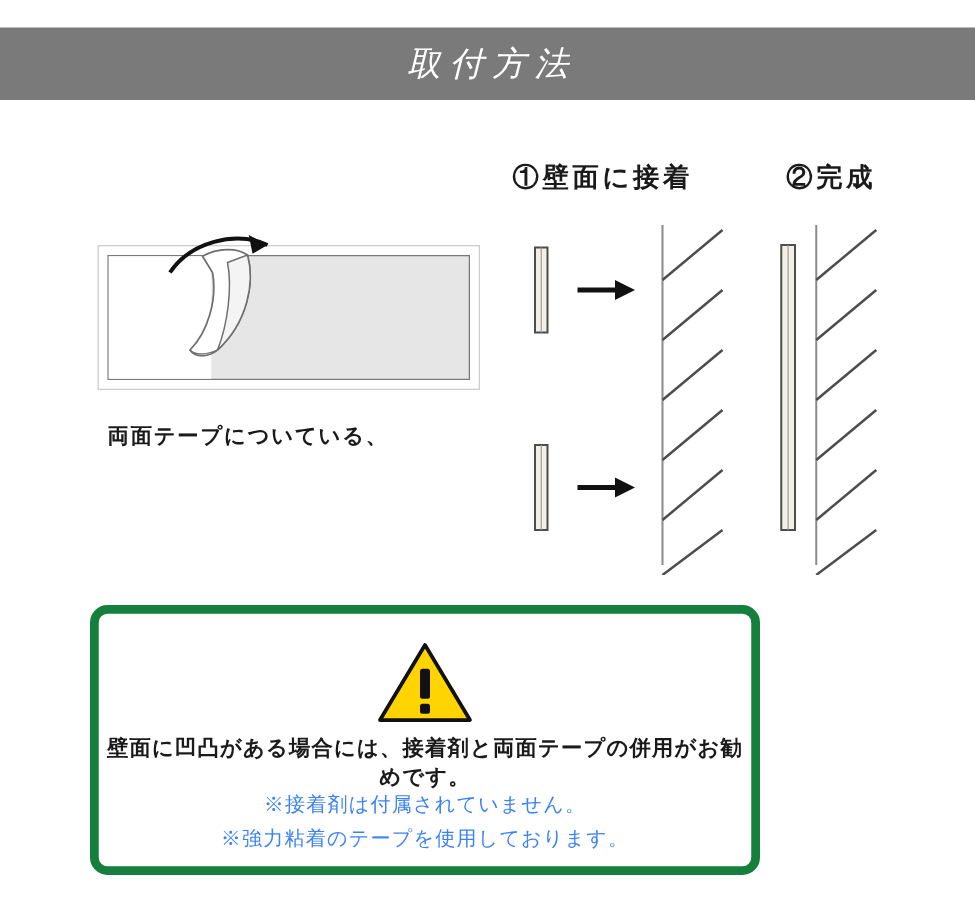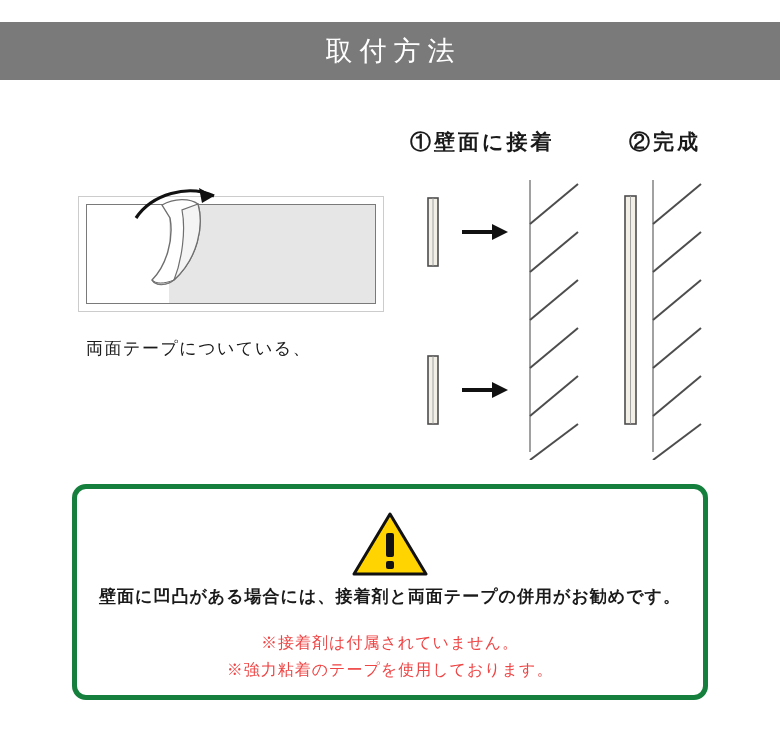--- a/index.html
+++ b/index.html
@@ -25,20 +25,21 @@
   .header-bar {
     position: absolute;
     left: 0;
     top: 22px;
     width: 780px;
     height: 58px;
     background: #7a7a7a;
     display: flex;
     align-items: center;
     justify-content: center;
+    font-style: italic;
   }
   .header-title {
     color: #ffffff;
     font-size: 27px;
     letter-spacing: 7px;
     font-weight: 400;
     text-indent: 7px;
   }
 
   
@@ -93,44 +94,44 @@
     width: 308px;
     height: 140px;
   }
 
   .peel-caption {
     position: absolute;
     left: 86px;
     top: 336px;
     width: 300px;
     font-size: 17px;
-    font-weight: normal;
+    font-weight: bold;
     line-height: 1.55;
     letter-spacing: 1.5px;
     color: #1a1a1a;
   }
   .peel-caption .line2 { display: block; padding-left: 14px; }
 
   
   .steps-svg {
     position: absolute;
     left: 400px;
     top: 170px;
     width: 350px;
     height: 290px;
   }
 
   
   .notice-box {
     position: absolute;
     left: 72px;
     top: 484px;
-    width: 636px;
+    width: 536px;
     height: 216px;
-    border: 5px solid #15803d;
+    border: 7px solid #15803d;
     border-radius: 14px;
     background: #ffffff;
     box-sizing: border-box;
   }
   .warn-icon {
     position: absolute;
     left: 50%;
     top: 22px;
     transform: translateX(-50%);
     width: 76px;
@@ -149,21 +150,21 @@
   }
   .notice-sub {
     position: absolute;
     left: 0;
     top: 140px;
     width: 100%;
     text-align: center;
     font-size: 16px;
     line-height: 1.7;
     letter-spacing: 1px;
-    color: #ef4444;
+    color: #3b82f6;
   }
   .notice-sub span { display: block; }
 </style>
 </head>
 <body>
 
 <div class="page">
 
   <div class="header-bar">
     <div class="header-title">取付方法</div>

